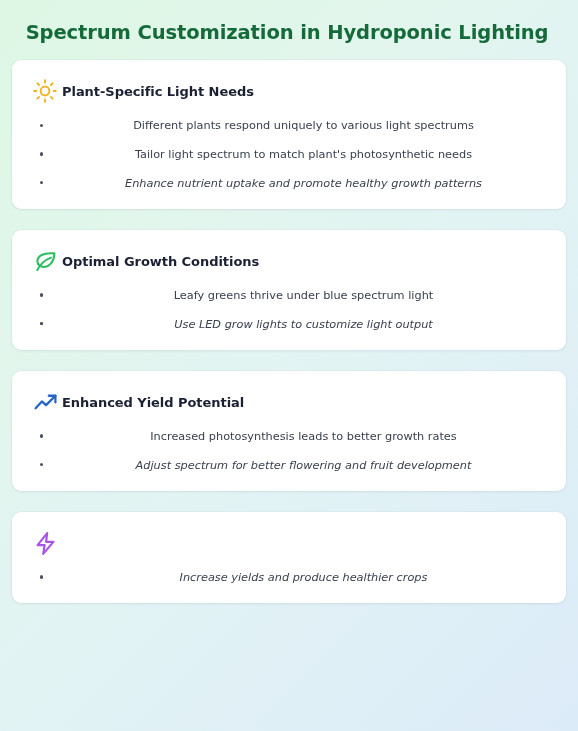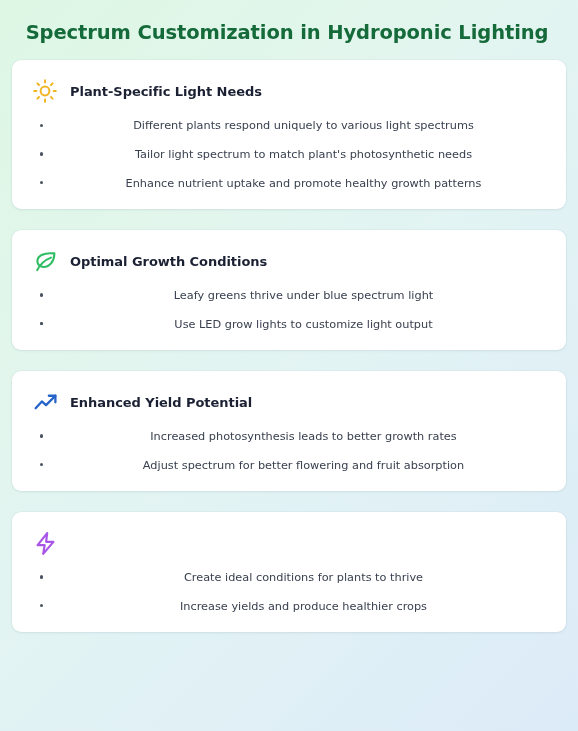--- a/index.html
+++ b/index.html
@@ -24,35 +24,35 @@
 
   .cards { padding:0 12px; display:flex; flex-direction:column; gap:21px; flex:1 1 auto; }
 
   .card {
     background:#ffffff;
     border-radius:9px;
     box-shadow:0 1px 3px rgba(30,60,70,0.07), 0 0 0 0.5px rgba(190,215,220,0.35);
     padding:14px 18px 18px 18px;
   }
 
-  .card-head { display:flex; align-items:center; gap:12px; padding:4px 0 6px 2px; }
+  .card-head { display:flex; align-items:center; gap:4px; padding:4px 0 6px 2px; }
   .card-icon { width:26px; height:26px; flex:0 0 26px; display:flex; align-items:center; justify-content:center; }
   .card-icon svg { display:block; }
   .card-title { font-size:13px; font-weight:bold; color:#1b2133; letter-spacing:-0.05px; }
 
   .bullets { list-style:none; margin:8px 0 0 0; padding:0;text-align:center; }
   .bullets li {
     position:relative;
     padding-left:29px;
     font-size:11.3px;
     color:#39404f;
     line-height:1.35;
     margin-bottom:13.5px;
   }
-  .bullets li:last-child { margin-bottom:0; }
+  .bullets li:last-child { margin-bottom:0;font-style:italic; }
   .bullets li .dot {
     position:absolute;
     left:10px;
     top:5.2px;
     width:3.4px; height:3.4px;
     border-radius:50%;
     background:#4a515f;
   }
 </style>
 </head>
@@ -110,33 +110,32 @@
         <span class="card-icon">
           <svg width="25" height="25" viewBox="0 0 24 24" fill="none" stroke="#2463c8" stroke-width="2.2" stroke-linecap="round" stroke-linejoin="round">
             <polyline points="2.5,17.5 8.5,11 12.5,14.5 21.5,5.5"></polyline>
             <polyline points="15.2,5.5 21.5,5.5 21.5,11.8"></polyline>
           </svg>
         </span>
         <span class="card-title">Enhanced Yield Potential</span>
       </div>
       <ul class="bullets">
         <li><span class="dot"></span><span>Increased photosynthesis leads to better growth rates</span></li>
-        <li><span class="dot"></span><span>Adjust spectrum for better flowering and fruit absorption</span></li>
+        <li><span class="dot"></span><span>Adjust spectrum for better flowering and fruit development</span></li>
       </ul>
     </section>
 
     <section class="card">
       <div class="card-head">
         <span class="card-icon">
           <svg width="25" height="25" viewBox="0 0 24 24" fill="none" stroke="#a855e8" stroke-width="2.1" stroke-linecap="round" stroke-linejoin="round">
             <polygon points="13.6,2 4.4,13.6 11.2,13.6 9.8,22 19.6,10.4 12.6,10.4"></polygon>
           </svg>
         </span>
       </div>
       <ul class="bullets">
-        <li><span class="dot"></span><span>Create ideal conditions for plants to thrive</span></li>
         <li><span class="dot"></span><span>Increase yields and produce healthier crops</span></li>
       </ul>
     </section>
 
   </div>
 
 </div>
 
 </body></html>

